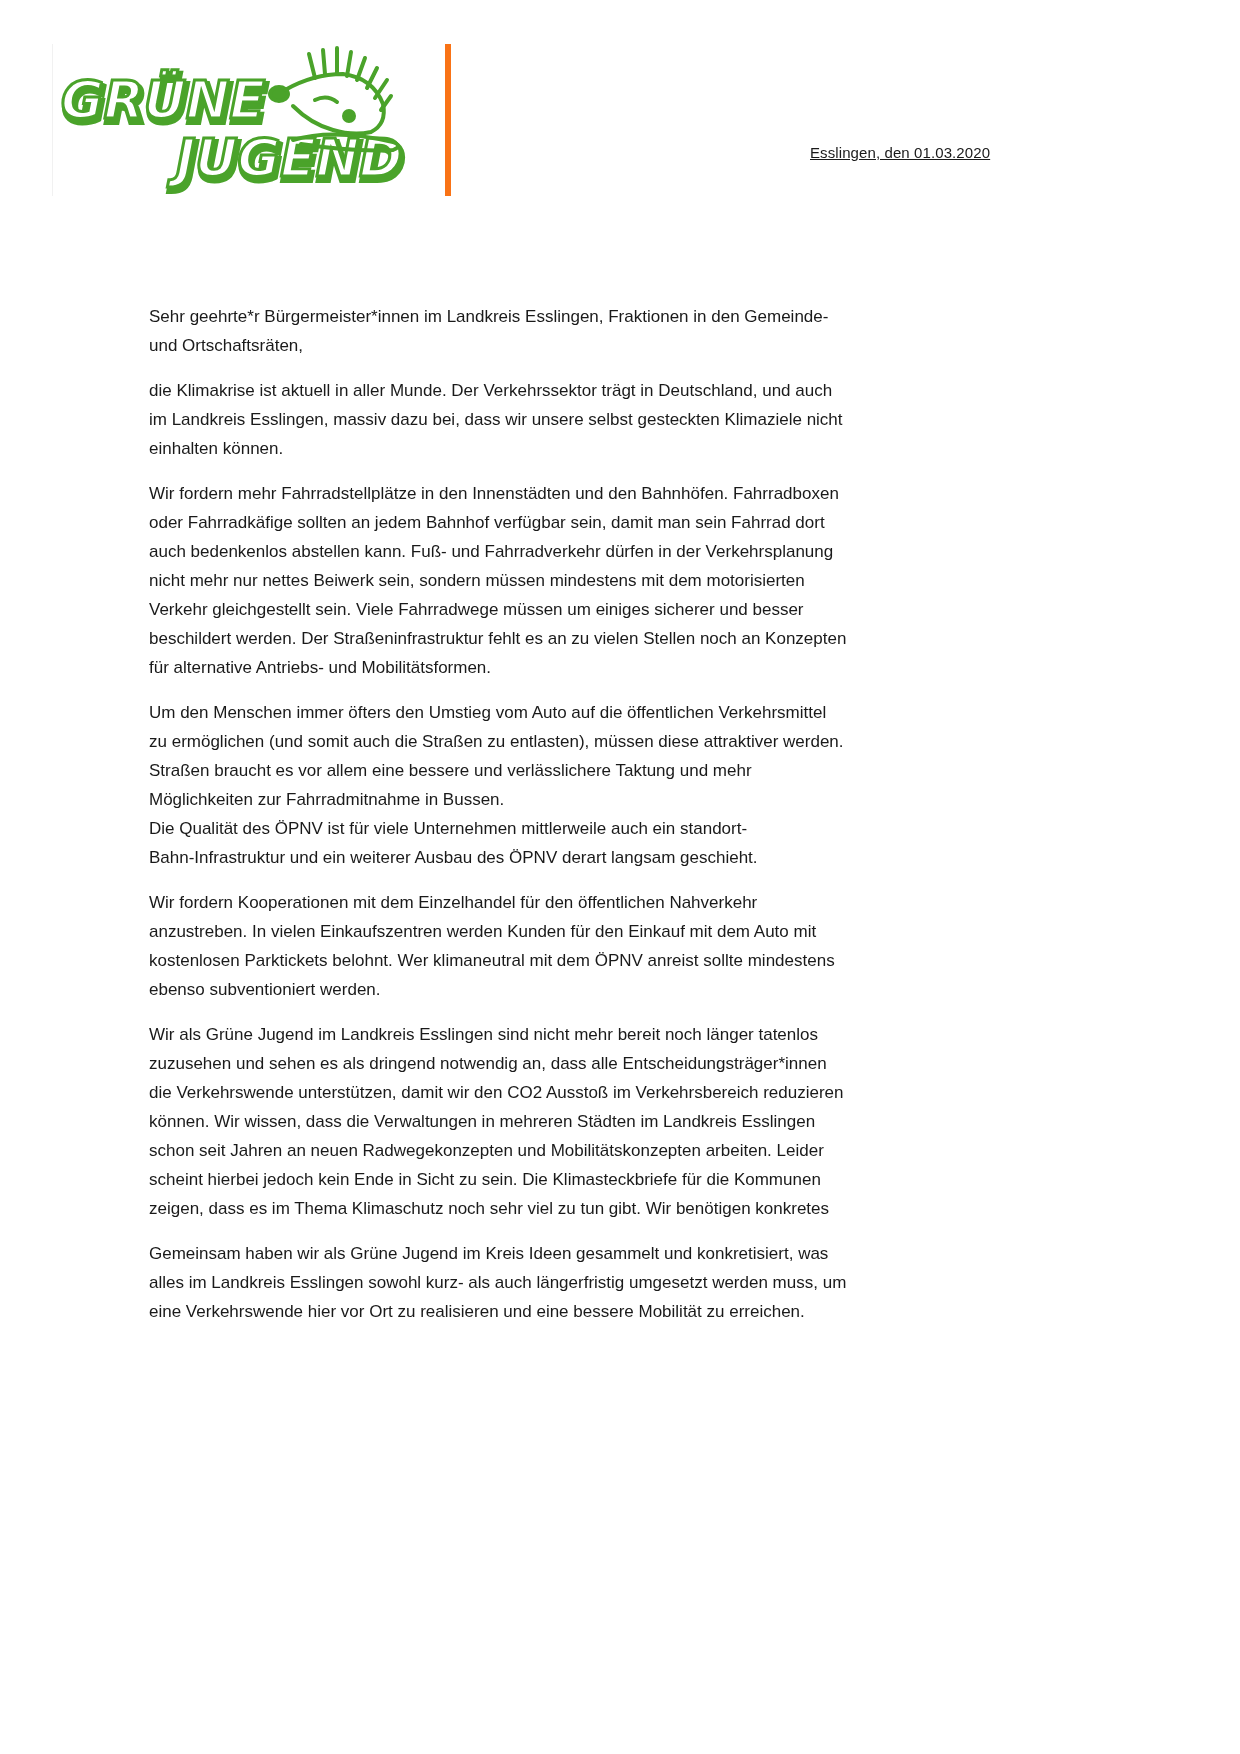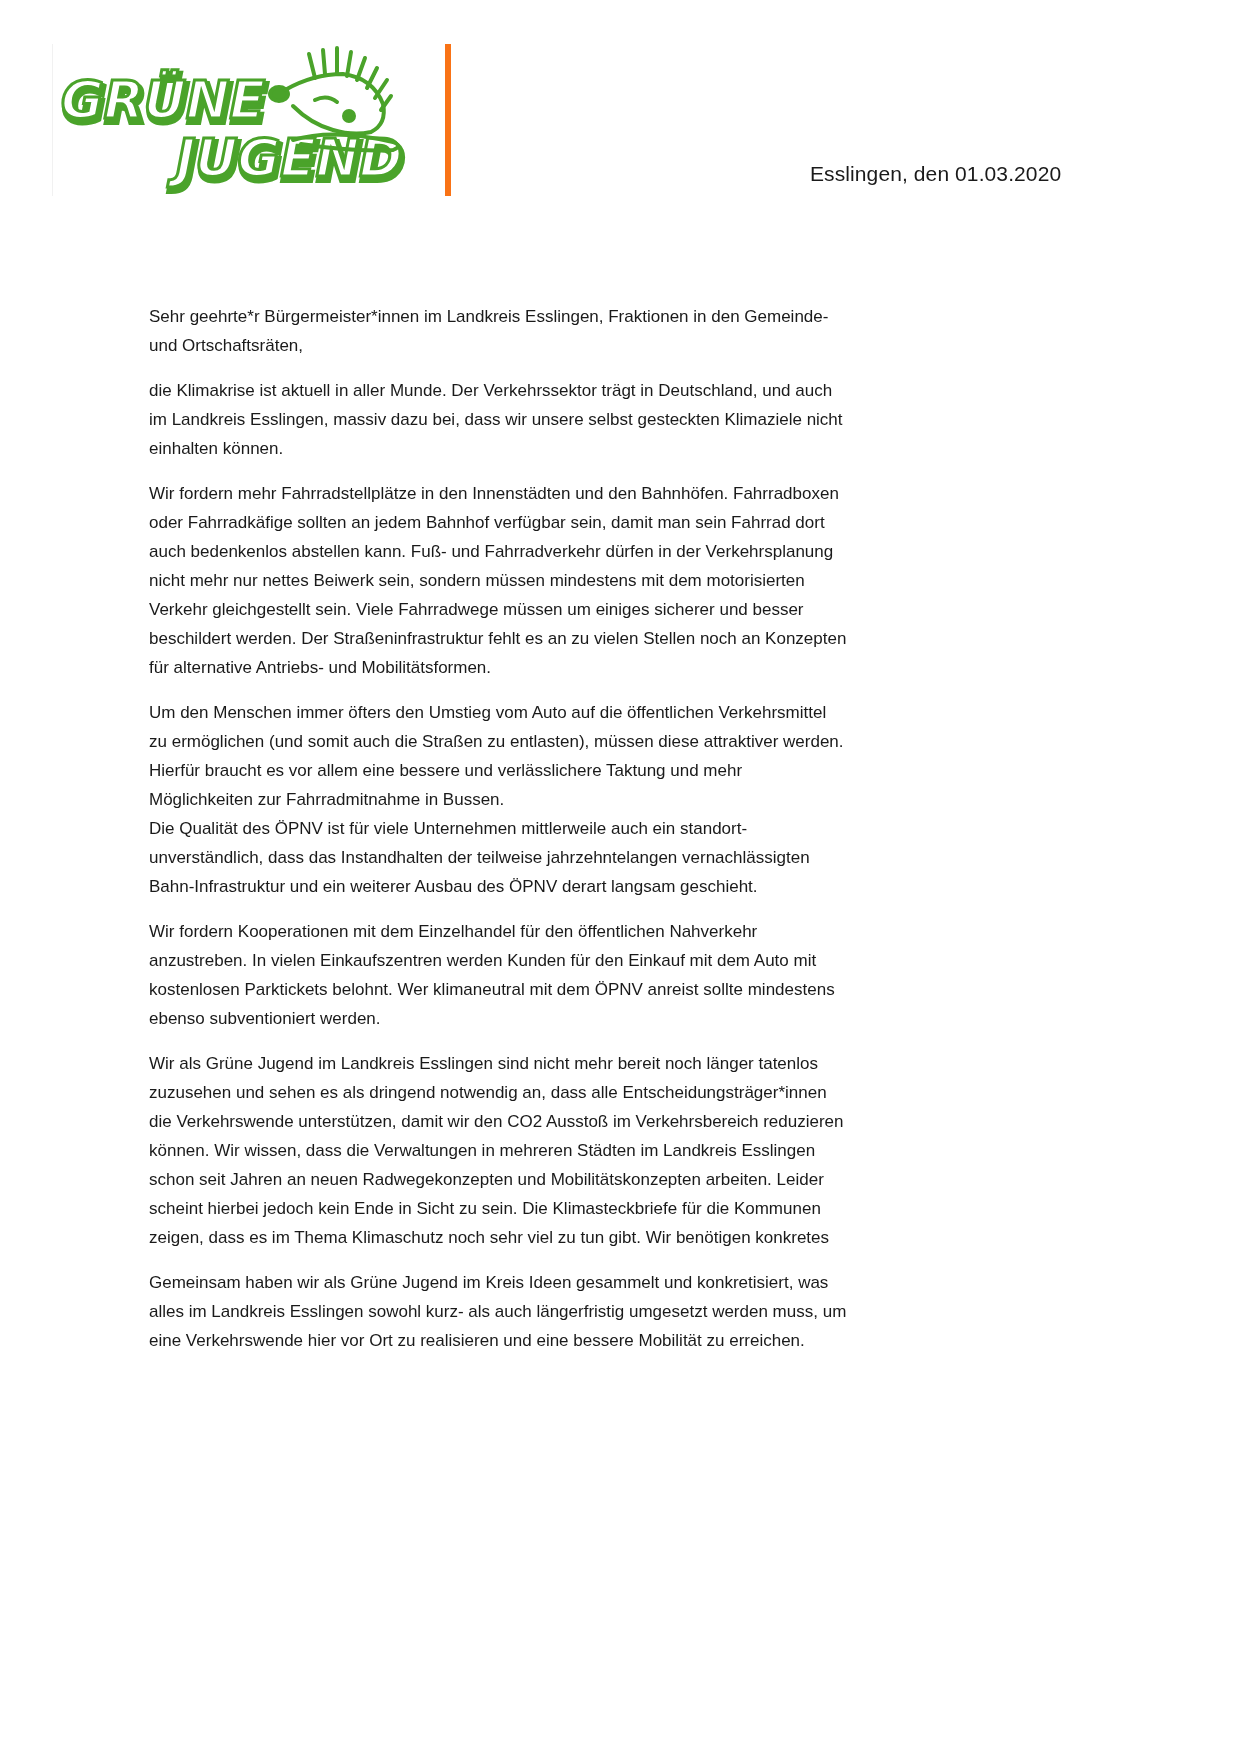--- a/index.html
+++ b/index.html
@@ -1,21 +1,21 @@
 <!DOCTYPE html>
 <html><head>
   <meta charset="utf-8">
   <style>
     html, body { margin: 0; padding: 0; background: #ffffff; }
     body { width: 1240px; height: 1754px; position: relative; overflow: hidden;
            font-family: "Liberation Sans", sans-serif; color: #1a1a1a; }
     .logo { position: absolute; left: 52px; top: 44px; width: 392px; height: 152px;
             border-left: 1px solid #f1f1f1; border-right: 6px solid #f97316; }
     .logo svg { width: 100%; height: 100%; display: block; }
-    .date { position: absolute; left: 810px; top: 162px; font-size: 21px; letter-spacing: 0.1px; }
+    .date { position: absolute; left: 810px; top: 144px; font-size: 15px; letter-spacing: 0.1px; text-decoration: underline; }
     .body { position: absolute; left: 149px; top: 302px; width: 950px; font-size: 17px; }
     .para { margin: 0 0 16px 0; }
     .line { display: block; height: 29px; line-height: 29px; white-space: nowrap; }
   </style>
 </head>
 <body>
 
 <div class="logo">
   <svg viewBox="0 0 392 152" xmlns="http://www.w3.org/2000/svg">
 
@@ -52,24 +52,23 @@
     <span class="line">oder Fahrradkäfige sollten an jedem Bahnhof verfügbar sein, damit man sein Fahrrad dort</span>
     <span class="line">auch bedenkenlos abstellen kann. Fuß- und Fahrradverkehr dürfen in der Verkehrsplanung</span>
     <span class="line">nicht mehr nur nettes Beiwerk sein, sondern müssen mindestens mit dem motorisierten</span>
     <span class="line">Verkehr gleichgestellt sein. Viele Fahrradwege müssen um einiges sicherer und besser</span>
     <span class="line">beschildert werden. Der Straßeninfrastruktur fehlt es an zu vielen Stellen noch an Konzepten</span>
     <span class="line">für alternative Antriebs- und Mobilitätsformen.</span>
   </div>
   <div class="para">
     <span class="line">Um den Menschen immer öfters den Umstieg vom Auto auf die öffentlichen Verkehrsmittel</span>
     <span class="line">zu ermöglichen (und somit auch die Straßen zu entlasten), müssen diese attraktiver werden.</span>
-    <span class="line">Hierfür braucht es vor allem eine bessere und verlässlichere Taktung und mehr</span>
+    <span class="line">Straßen braucht es vor allem eine bessere und verlässlichere Taktung und mehr</span>
     <span class="line">Möglichkeiten zur Fahrradmitnahme in Bussen.</span>
     <span class="line">Die Qualität des ÖPNV ist für viele Unternehmen mittlerweile auch ein standort-</span>
-    <span class="line">unverständlich, dass das Instandhalten der teilweise jahrzehntelangen vernachlässigten</span>
     <span class="line">Bahn-Infrastruktur und ein weiterer Ausbau des ÖPNV derart langsam geschieht.</span>
   </div>
   <div class="para">
     <span class="line">Wir fordern Kooperationen mit dem Einzelhandel für den öffentlichen Nahverkehr</span>
     <span class="line">anzustreben. In vielen Einkaufszentren werden Kunden für den Einkauf mit dem Auto mit</span>
     <span class="line">kostenlosen Parktickets belohnt. Wer klimaneutral mit dem ÖPNV anreist sollte mindestens</span>
     <span class="line">ebenso subventioniert werden.</span>
   </div>
   <div class="para">
     <span class="line">Wir als Grüne Jugend im Landkreis Esslingen sind nicht mehr bereit noch länger tatenlos</span>

